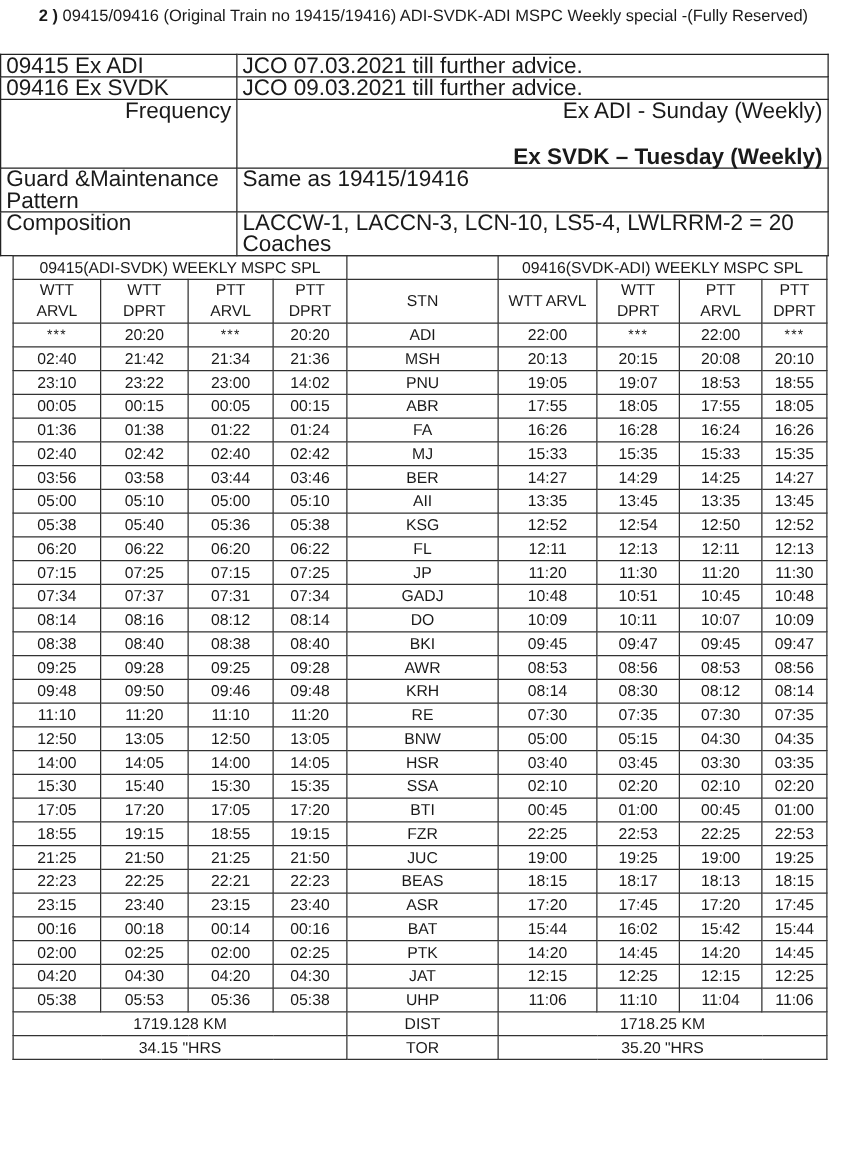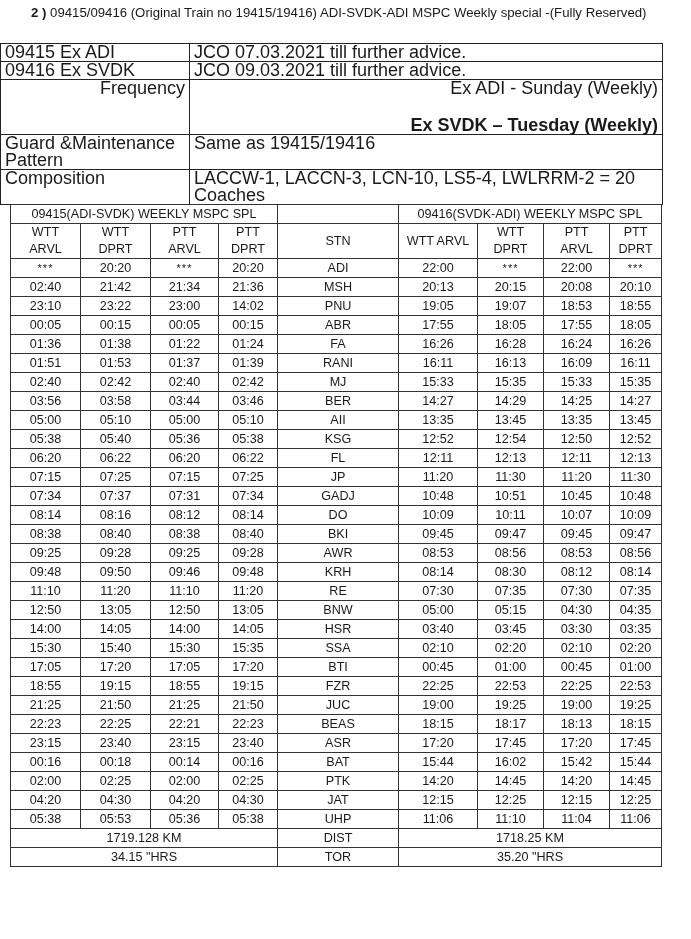--- a/index.html
+++ b/index.html
@@ -163,31 +163,20 @@
         <td>01:38</td>
         <td>01:22</td>
         <td>01:24</td>
         <td class="stn">FA</td>
         <td>16:26</td>
         <td>16:28</td>
         <td>16:24</td>
         <td>16:26</td>
       </tr>
       <tr>
-        <td>01:51</td>
-        <td>01:53</td>
-        <td>01:37</td>
-        <td>01:39</td>
-        <td class="stn">RANI</td>
-        <td>16:11</td>
-        <td>16:13</td>
-        <td>16:09</td>
-        <td>16:11</td>
-      </tr>
-      <tr>
         <td>02:40</td>
         <td>02:42</td>
         <td>02:40</td>
         <td>02:42</td>
         <td class="stn">MJ</td>
         <td>15:33</td>
         <td>15:35</td>
         <td>15:33</td>
         <td>15:35</td>
       </tr>

